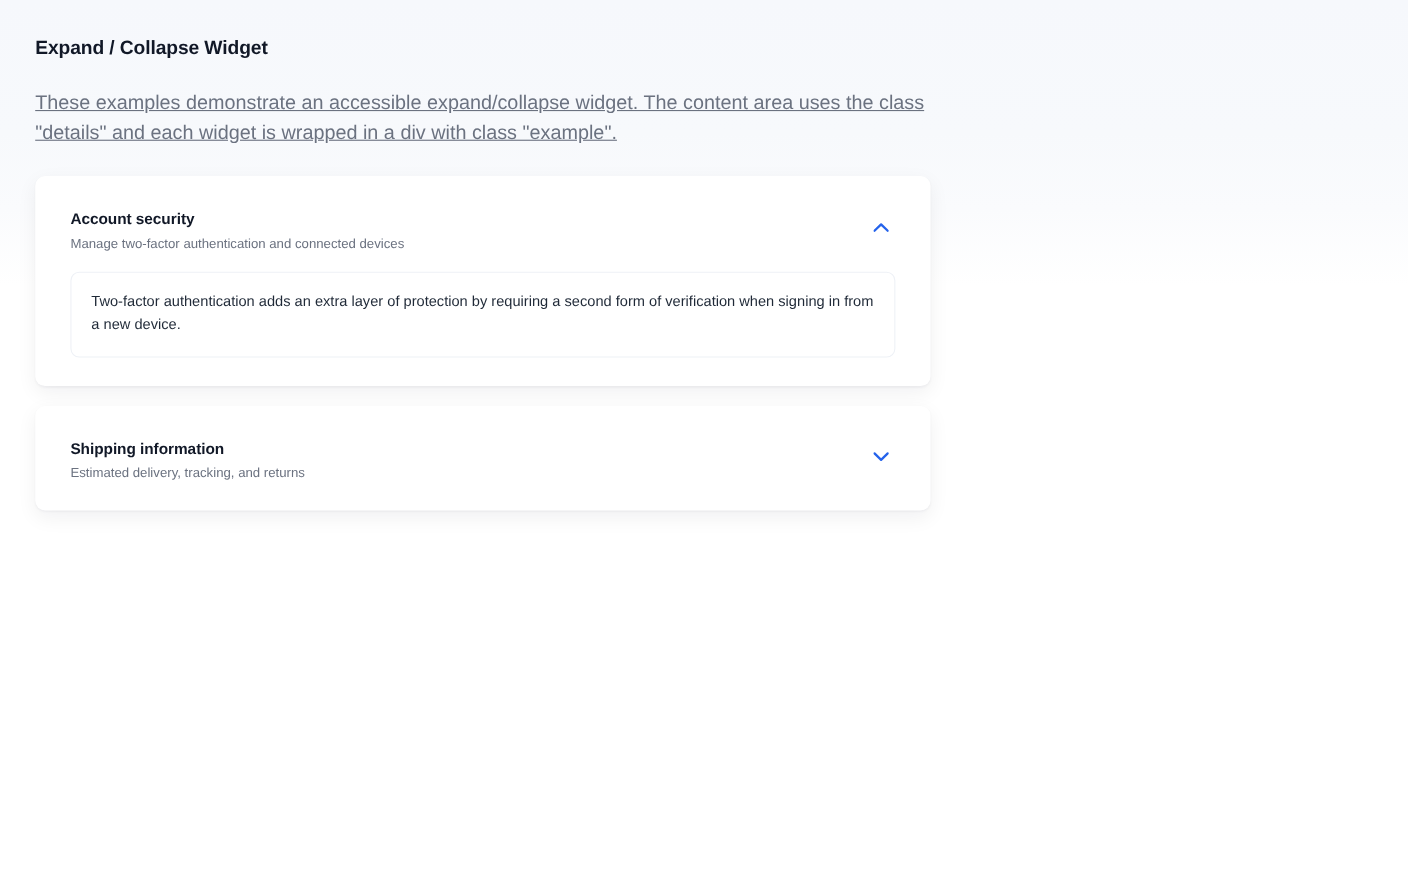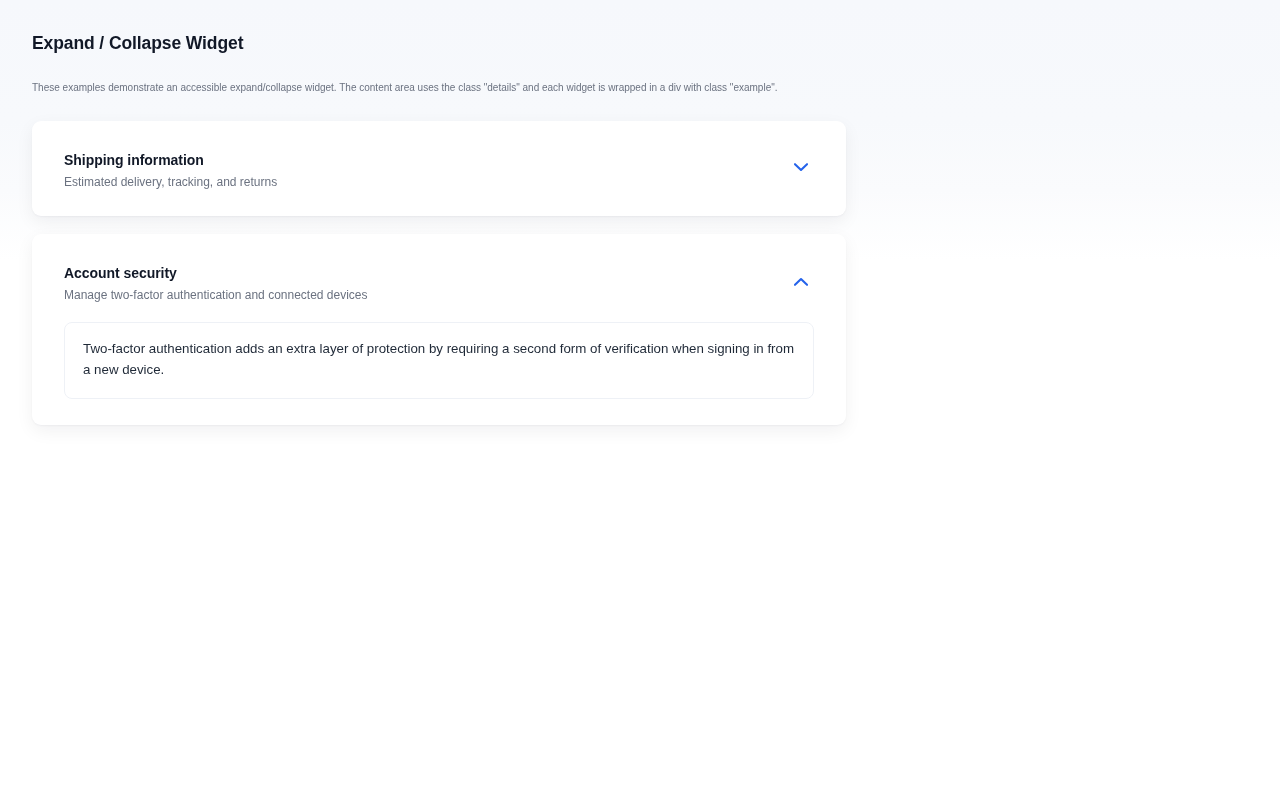--- a/index.html
+++ b/index.html
@@ -45,24 +45,25 @@
     font-size: 17.5px;
     font-weight: bold;
     letter-spacing: -0.1px;
     color: #111827;
     line-height: 1.3;
   }
 
   .page-desc {
     margin: 0;
     padding: 0;
-    font-size: 10px;
+    font-size: 18px;
     color: #6b7280;
     line-height: 1.5;
     padding-top: 25px;
+    text-decoration: underline;
   }
 
   
   .example {
     margin-top: 26px;
   }
   .example + .example {
     margin-top: 18px;
   }
 
@@ -149,52 +150,52 @@
 
     <h1 class="page-title">Expand / Collapse Widget</h1>
     <p class="page-desc">These examples demonstrate an accessible expand/collapse widget. The content area uses the class "details" and each widget is wrapped in a div with class "example".</p>
 
     <div class="example">
       <div class="card">
         <div class="card-inner">
 
           <button class="summary-row">
             <span class="summary-text">
+              <span class="summary-title">Account security</span>
+              <span class="summary-sub">Manage two-factor authentication and connected devices</span>
+            </span>
+            <span class="chevron">
+              <svg width="14" height="9" viewBox="0 0 14 9" fill="none" aria-hidden="true">
+                <path d="M1 7.8 L7 2 L13 7.8" stroke="currentColor" stroke-width="2.1" stroke-linecap="round" stroke-linejoin="round"></path>
+              </svg>
+            </span>
+          </button>
+
+          <div class="details">
+            <p class="details-text">Two-factor authentication adds an extra layer of protection by requiring a second form of verification when signing in from a new device.</p>
+          </div>
+
+        </div>
+      </div>
+    </div>
+
+    <div class="example">
+      <div class="card">
+        <div class="card-inner">
+
+          <button class="summary-row">
+            <span class="summary-text">
               <span class="summary-title">Shipping information</span>
               <span class="summary-sub">Estimated delivery, tracking, and returns</span>
             </span>
             <span class="chevron">
               <svg width="14" height="9" viewBox="0 0 14 9" fill="none" aria-hidden="true">
                 <path d="M1 1.2 L7 7 L13 1.2" stroke="currentColor" stroke-width="2.1" stroke-linecap="round" stroke-linejoin="round"></path>
               </svg>
             </span>
           </button>
 
         </div>
       </div>
     </div>
 
-    <div class="example">
-      <div class="card">
-        <div class="card-inner">
-
-          <button class="summary-row">
-            <span class="summary-text">
-              <span class="summary-title">Account security</span>
-              <span class="summary-sub">Manage two-factor authentication and connected devices</span>
-            </span>
-            <span class="chevron">
-              <svg width="14" height="9" viewBox="0 0 14 9" fill="none" aria-hidden="true">
-                <path d="M1 7.8 L7 2 L13 7.8" stroke="currentColor" stroke-width="2.1" stroke-linecap="round" stroke-linejoin="round"></path>
-              </svg>
-            </span>
-          </button>
-
-          <div class="details">
-            <p class="details-text">Two-factor authentication adds an extra layer of protection by requiring a second form of verification when signing in from a new device.</p>
-          </div>
-
-        </div>
-      </div>
-    </div>
-
   </div>
 </div>
 
 </body></html>

